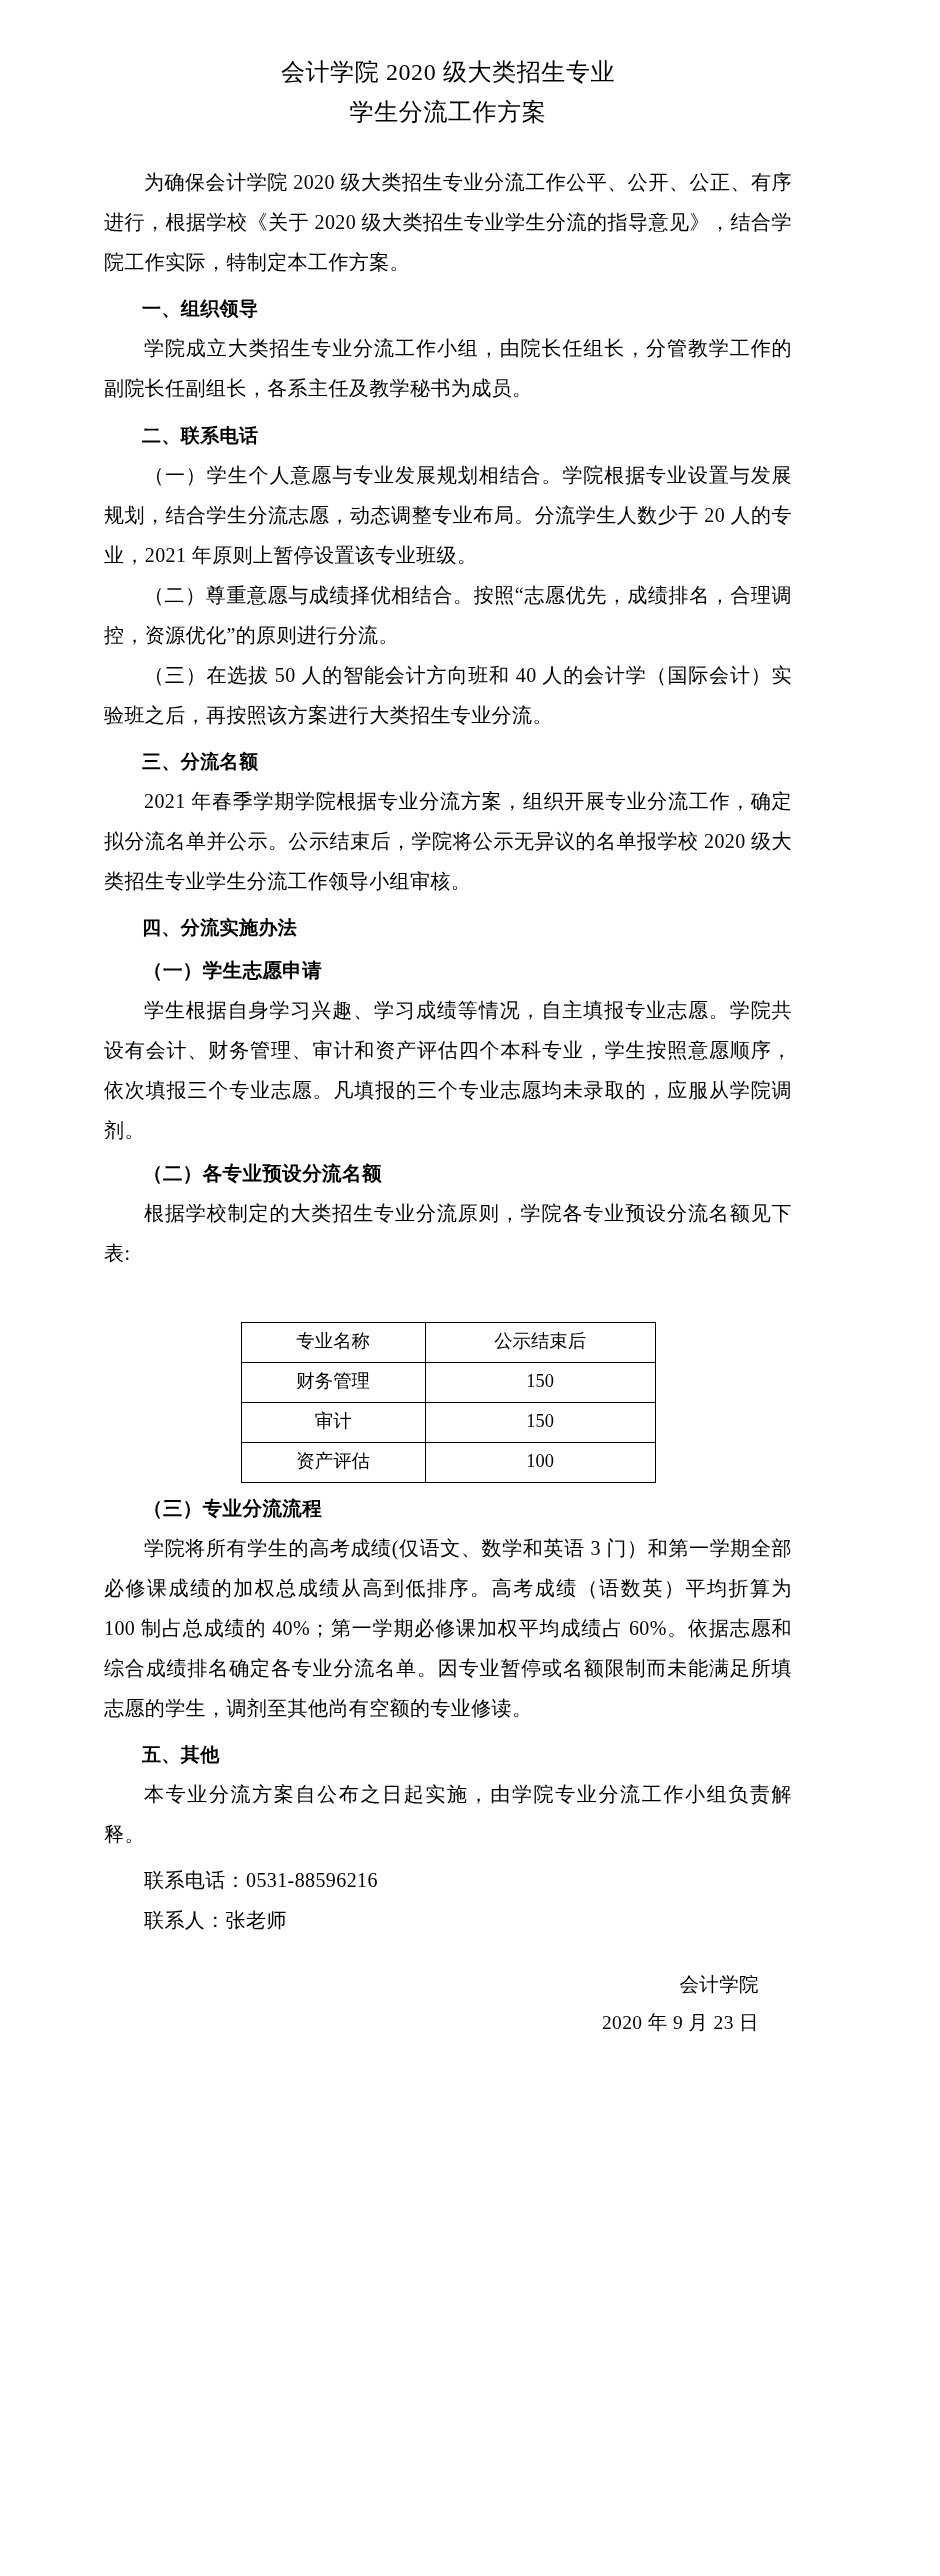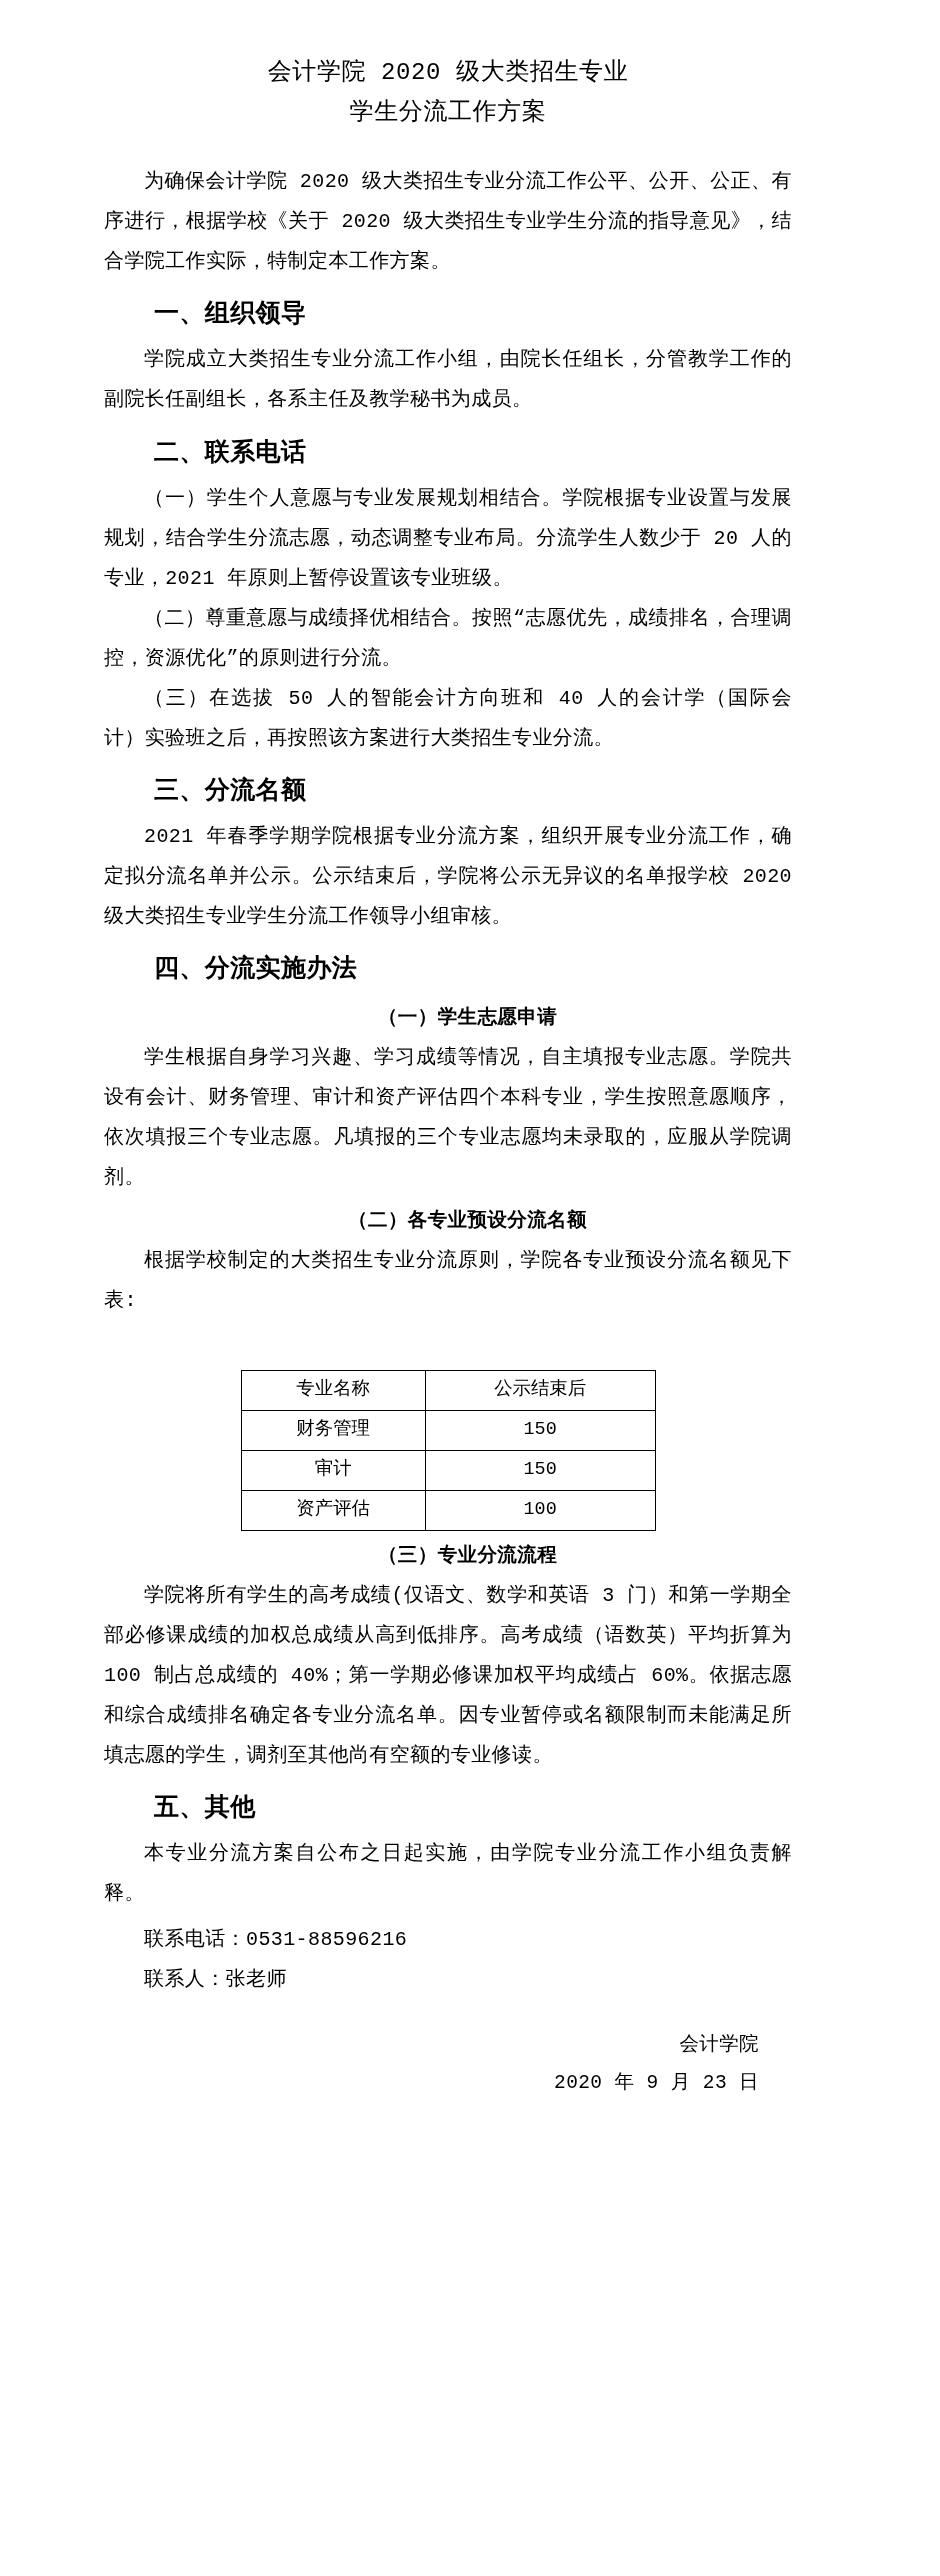--- a/index.html
+++ b/index.html
@@ -12,21 +12,20 @@
     font-family: "Liberation Serif", "DejaVu Serif", serif;
     color: #000000;
   }
   .page {
     width: 896px;
     min-height: 2576px;
     box-sizing: border-box;
     padding: 53px 104px 36px 104px;
     background: #ffffff;
     position: relative;
-    font-family: Liberation Mono, monospace;
   }
   .doc-title {
     text-align: center;
     font-size: 24px;
     line-height: 1.65;
     font-weight: normal;
     letter-spacing: 0.6px;
     margin: 0 0 6px 0;
   }
   .doc-title .line {
@@ -41,34 +40,33 @@
     line-height: 2.0;
     text-align: justify;
     text-justify: inter-ideograph;
     letter-spacing: 0.4px;
   }
   p.indent {
     text-indent: 2em;
   }
   h2.section {
     margin: 8.3px 0 0 0;
-    font-size: 25px;
+    font-size: 19px;
     line-height: 2.0;
     font-weight: bold;
     text-indent: 2em;
     letter-spacing: 0.4px;
   }
   h3.subsection {
     margin: 3.6px 0 0 0;
     font-size: 19.5px;
     line-height: 2.0;
     font-weight: bold;
     text-indent: 2em;
     letter-spacing: 0.4px;
-    text-align: center;
   }
   .table-wrap {
     display: flex;
     justify-content: center;
     margin: 9.5px 0 6px 0;
   }
   table.quota {
     border-collapse: collapse;
     width: 415px;
     font-size: 18.4px;

